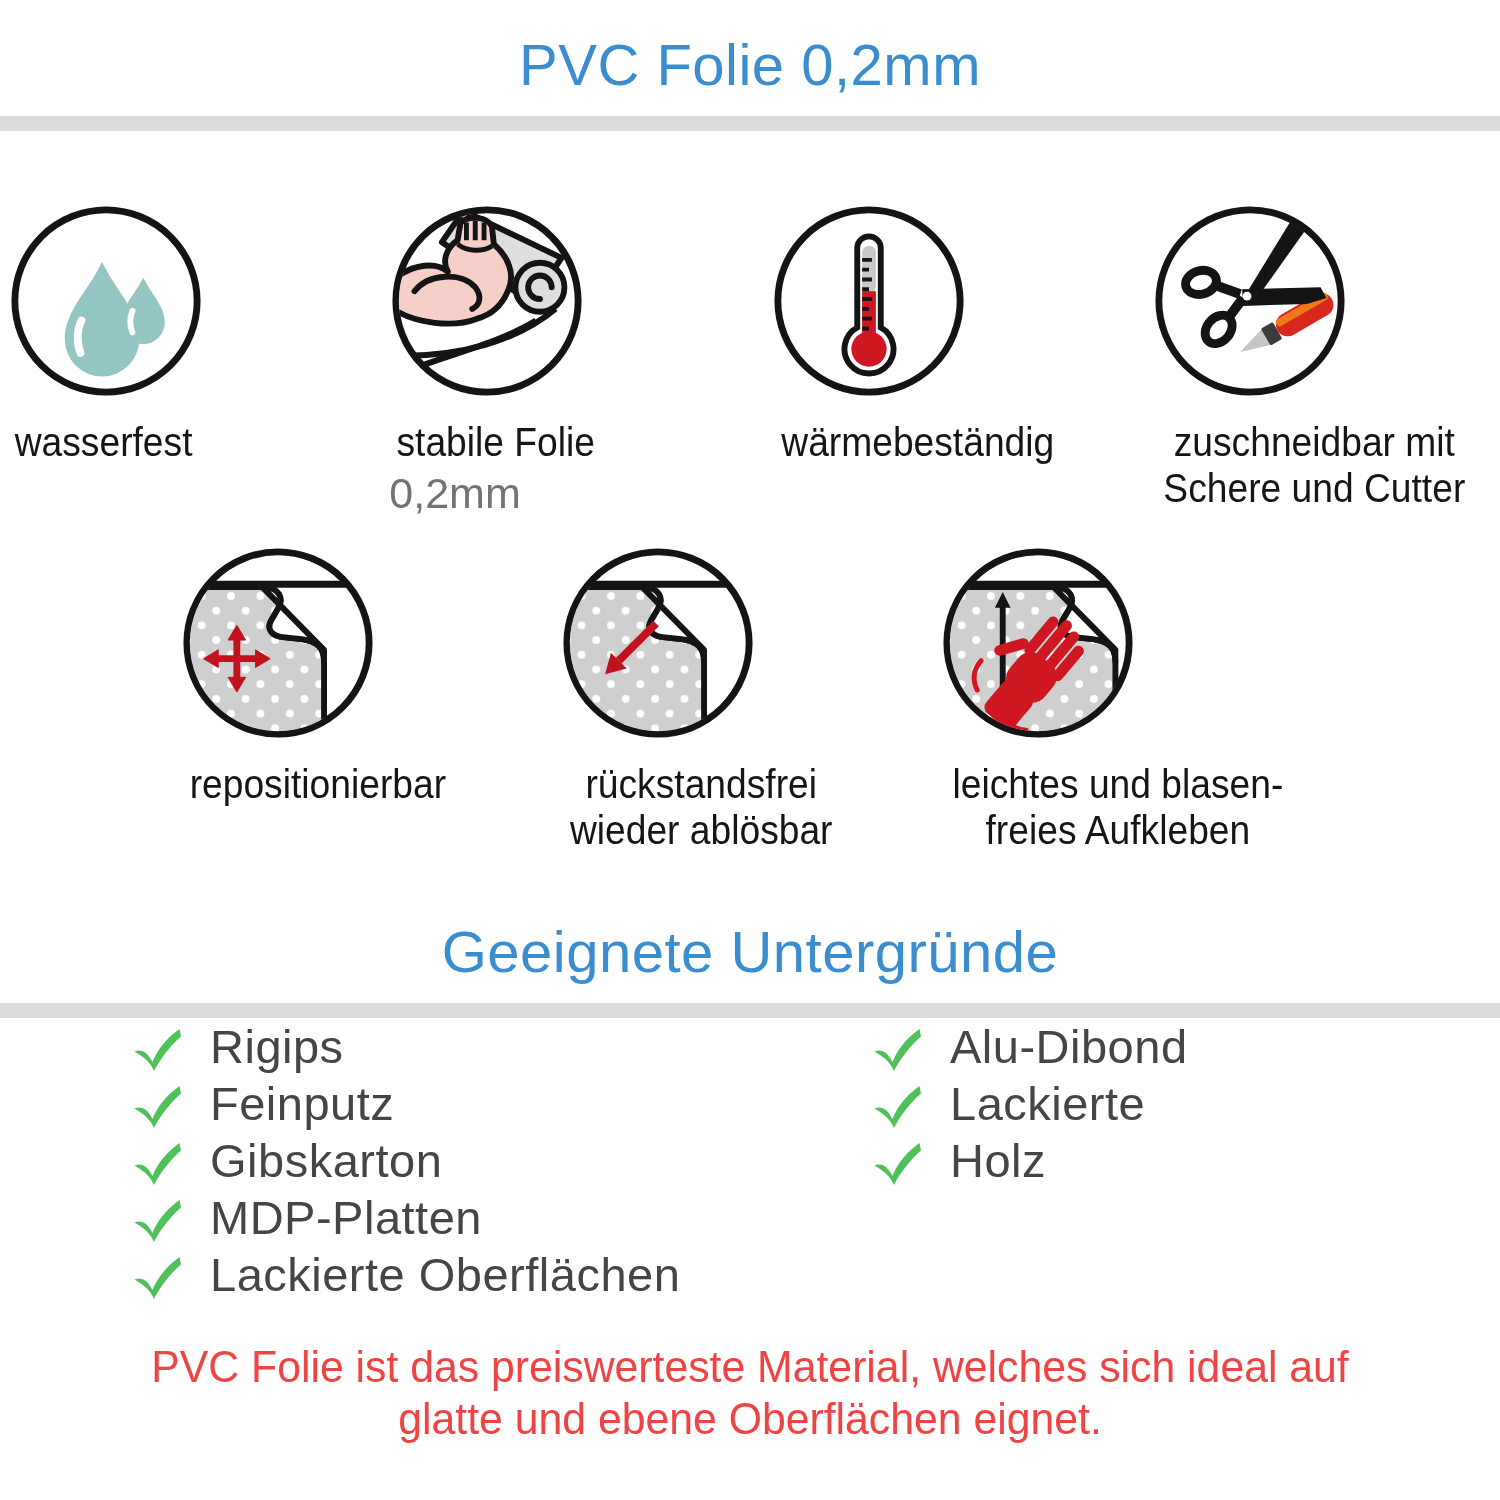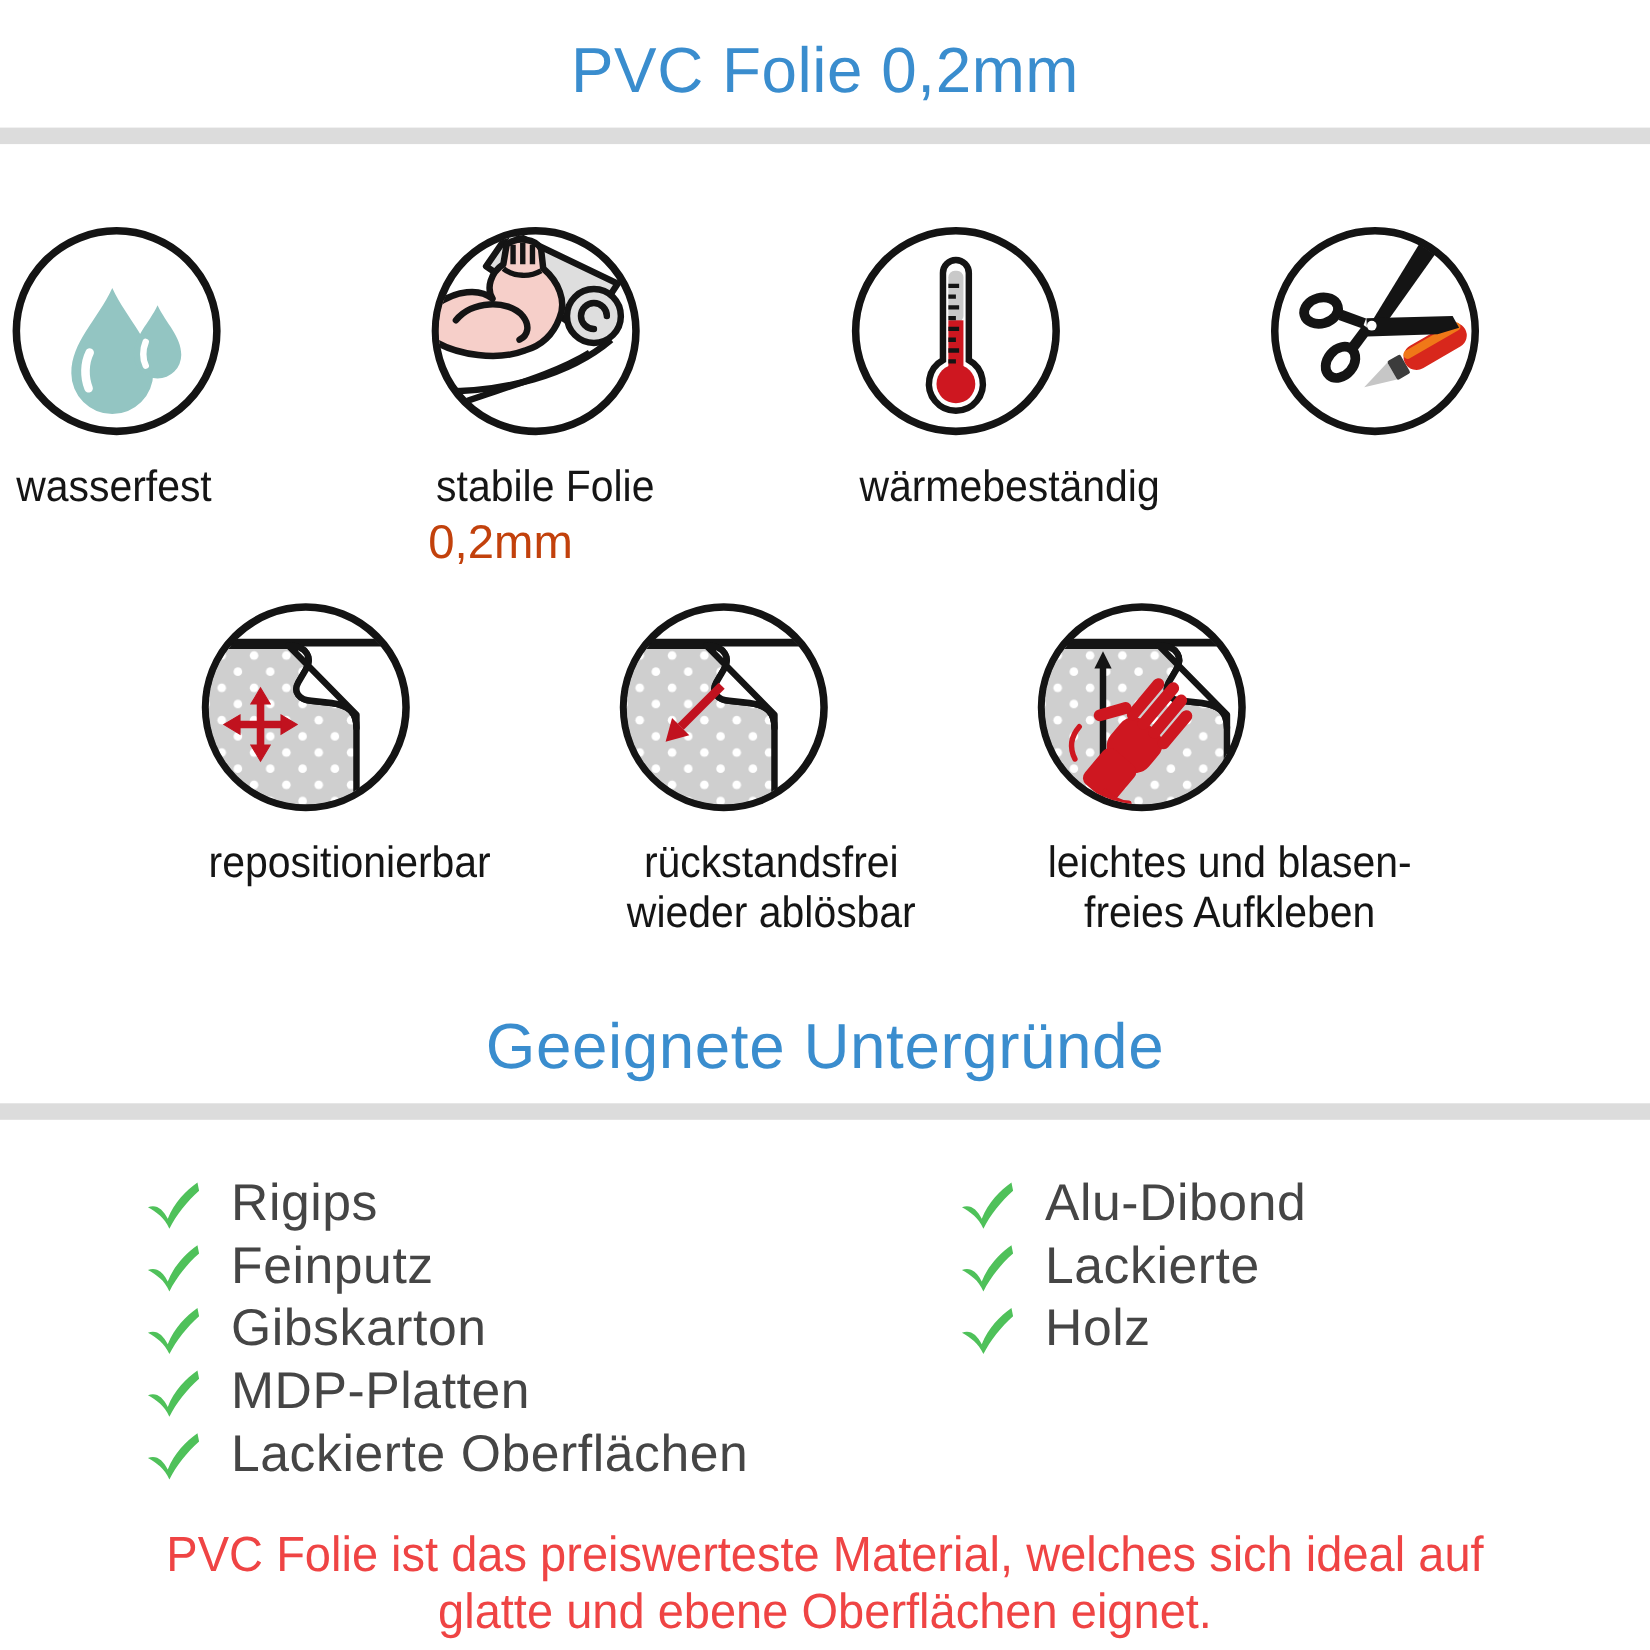--- a/index.html
+++ b/index.html
@@ -42,29 +42,28 @@
     font-size: 40px;
     line-height: 46px;
     color: #151515;
     text-align: center;
   }
   .feature-label .line { display: block; transform: scaleX(0.93); white-space: nowrap; }
   .feature-sub {
     margin-top: 4px;
     font-size: 43px;
     line-height: 48px;
-    color: #c2410c;
+    color: #737373;
     text-align: center;
     white-space: nowrap;
   }
   .section-title { padding-top: 0; margin-top: 64px; }
 
   .substrates {
     display: flex;
-    margin-top: 46px;
     padding-left: 130px;
   }
   .sub-col.left { width: 740px; }
   .sub-col.right { flex: 1; }
   .check-item {
     display: flex;
     align-items: center;
     height: 57px;
     font-size: 47px;
     letter-spacing: 0.5px;
@@ -173,20 +172,24 @@
             </g>
             <polygon points="94,96 143,16 157,27 103,103" fill="#141414"></polygon>
             <polygon points="92,88 172,86 178,97 158,103 93,105" fill="#141414"></polygon>
             <line x1="93" y1="97" x2="78" y2="117" stroke="#141414" stroke-width="10"></line>
             <ellipse cx="68" cy="129" rx="16" ry="12" transform="rotate(-50 68 129)" fill="none" stroke="#141414" stroke-width="9"></ellipse>
             <line x1="90" y1="93" x2="68" y2="85" stroke="#141414" stroke-width="10"></line>
             <ellipse cx="50" cy="81" rx="16" ry="12" transform="rotate(-15 50 81)" fill="none" stroke="#141414" stroke-width="9"></ellipse>
             <circle cx="97" cy="95" r="4.5" fill="#fff"></circle>
           </g>
         </svg>
+      </div>
+      <div class="feature-label">
+        <span class="line">zuschneidbar mit</span>
+        <span class="line">Schere und Cutter</span>
       </div>
     </div>
   </div>
 
   <div class="features-row row2">
 
     <div class="feature">
       <div class="icon-circle">
         <svg viewBox="0 0 200 200">
           <defs>

